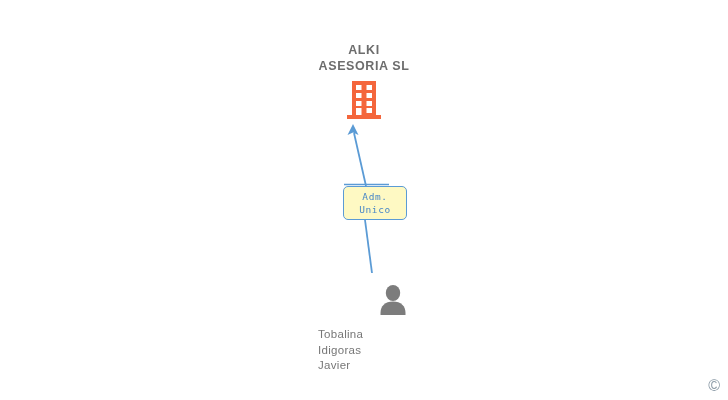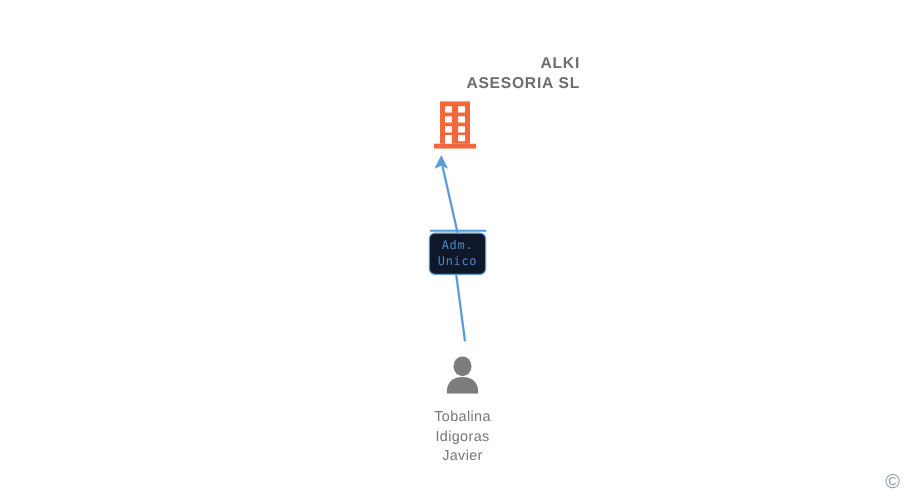--- a/index.html
+++ b/index.html
@@ -31,21 +31,21 @@
     height: 400px;
     pointer-events: none;
   }
 
   
   .company-node {
     position: absolute;
     left: 264px;
     top: 42px;
     width: 200px;
-    text-align: right;
+    text-align: center;
   }
   .company-title {
     font-size: 12.5px;
     font-weight: bold;
     color: #6d6d6d;
     line-height: 16px;
     letter-spacing: 0.6px;
     font-family: "Liberation Sans", sans-serif;
     white-space: pre-line;
   }
@@ -55,46 +55,46 @@
     display: flex;
     align-items: flex-start;
     justify-content: center;
   }
 
   
   .role-box {
     position: absolute;
     left: 343px;
     top: 186px;
-    width: 46px;
+    width: 64px;
     height: 34px;
     box-sizing: border-box;
     border: 1.4px solid #5b9bd5;
     border-radius: 5px;
-    background: #0f172a;
+    background: #fef9c3;
     color: #4a88c7;
     font-family: "DejaVu Sans Mono", "Liberation Mono", monospace;
     font-size: 9.5px;
     line-height: 13px;
     letter-spacing: 0.6px;
     display: flex;
     flex-direction: column;
     align-items: center;
     justify-content: center;
     white-space: pre-line;
     text-align: center;
   }
 
   
   .person-node {
     position: absolute;
-    left: 295px;
+    left: 318px;
     top: 285px;
     width: 150px;
-    text-align: center;
+    text-align: left;
   }
   .person-icon-wrap {
     height: 32px;
     display: flex;
     align-items: flex-start;
     justify-content: center;
   }
   .person-name {
     margin-top: 10px;
     font-size: 11.5px;

